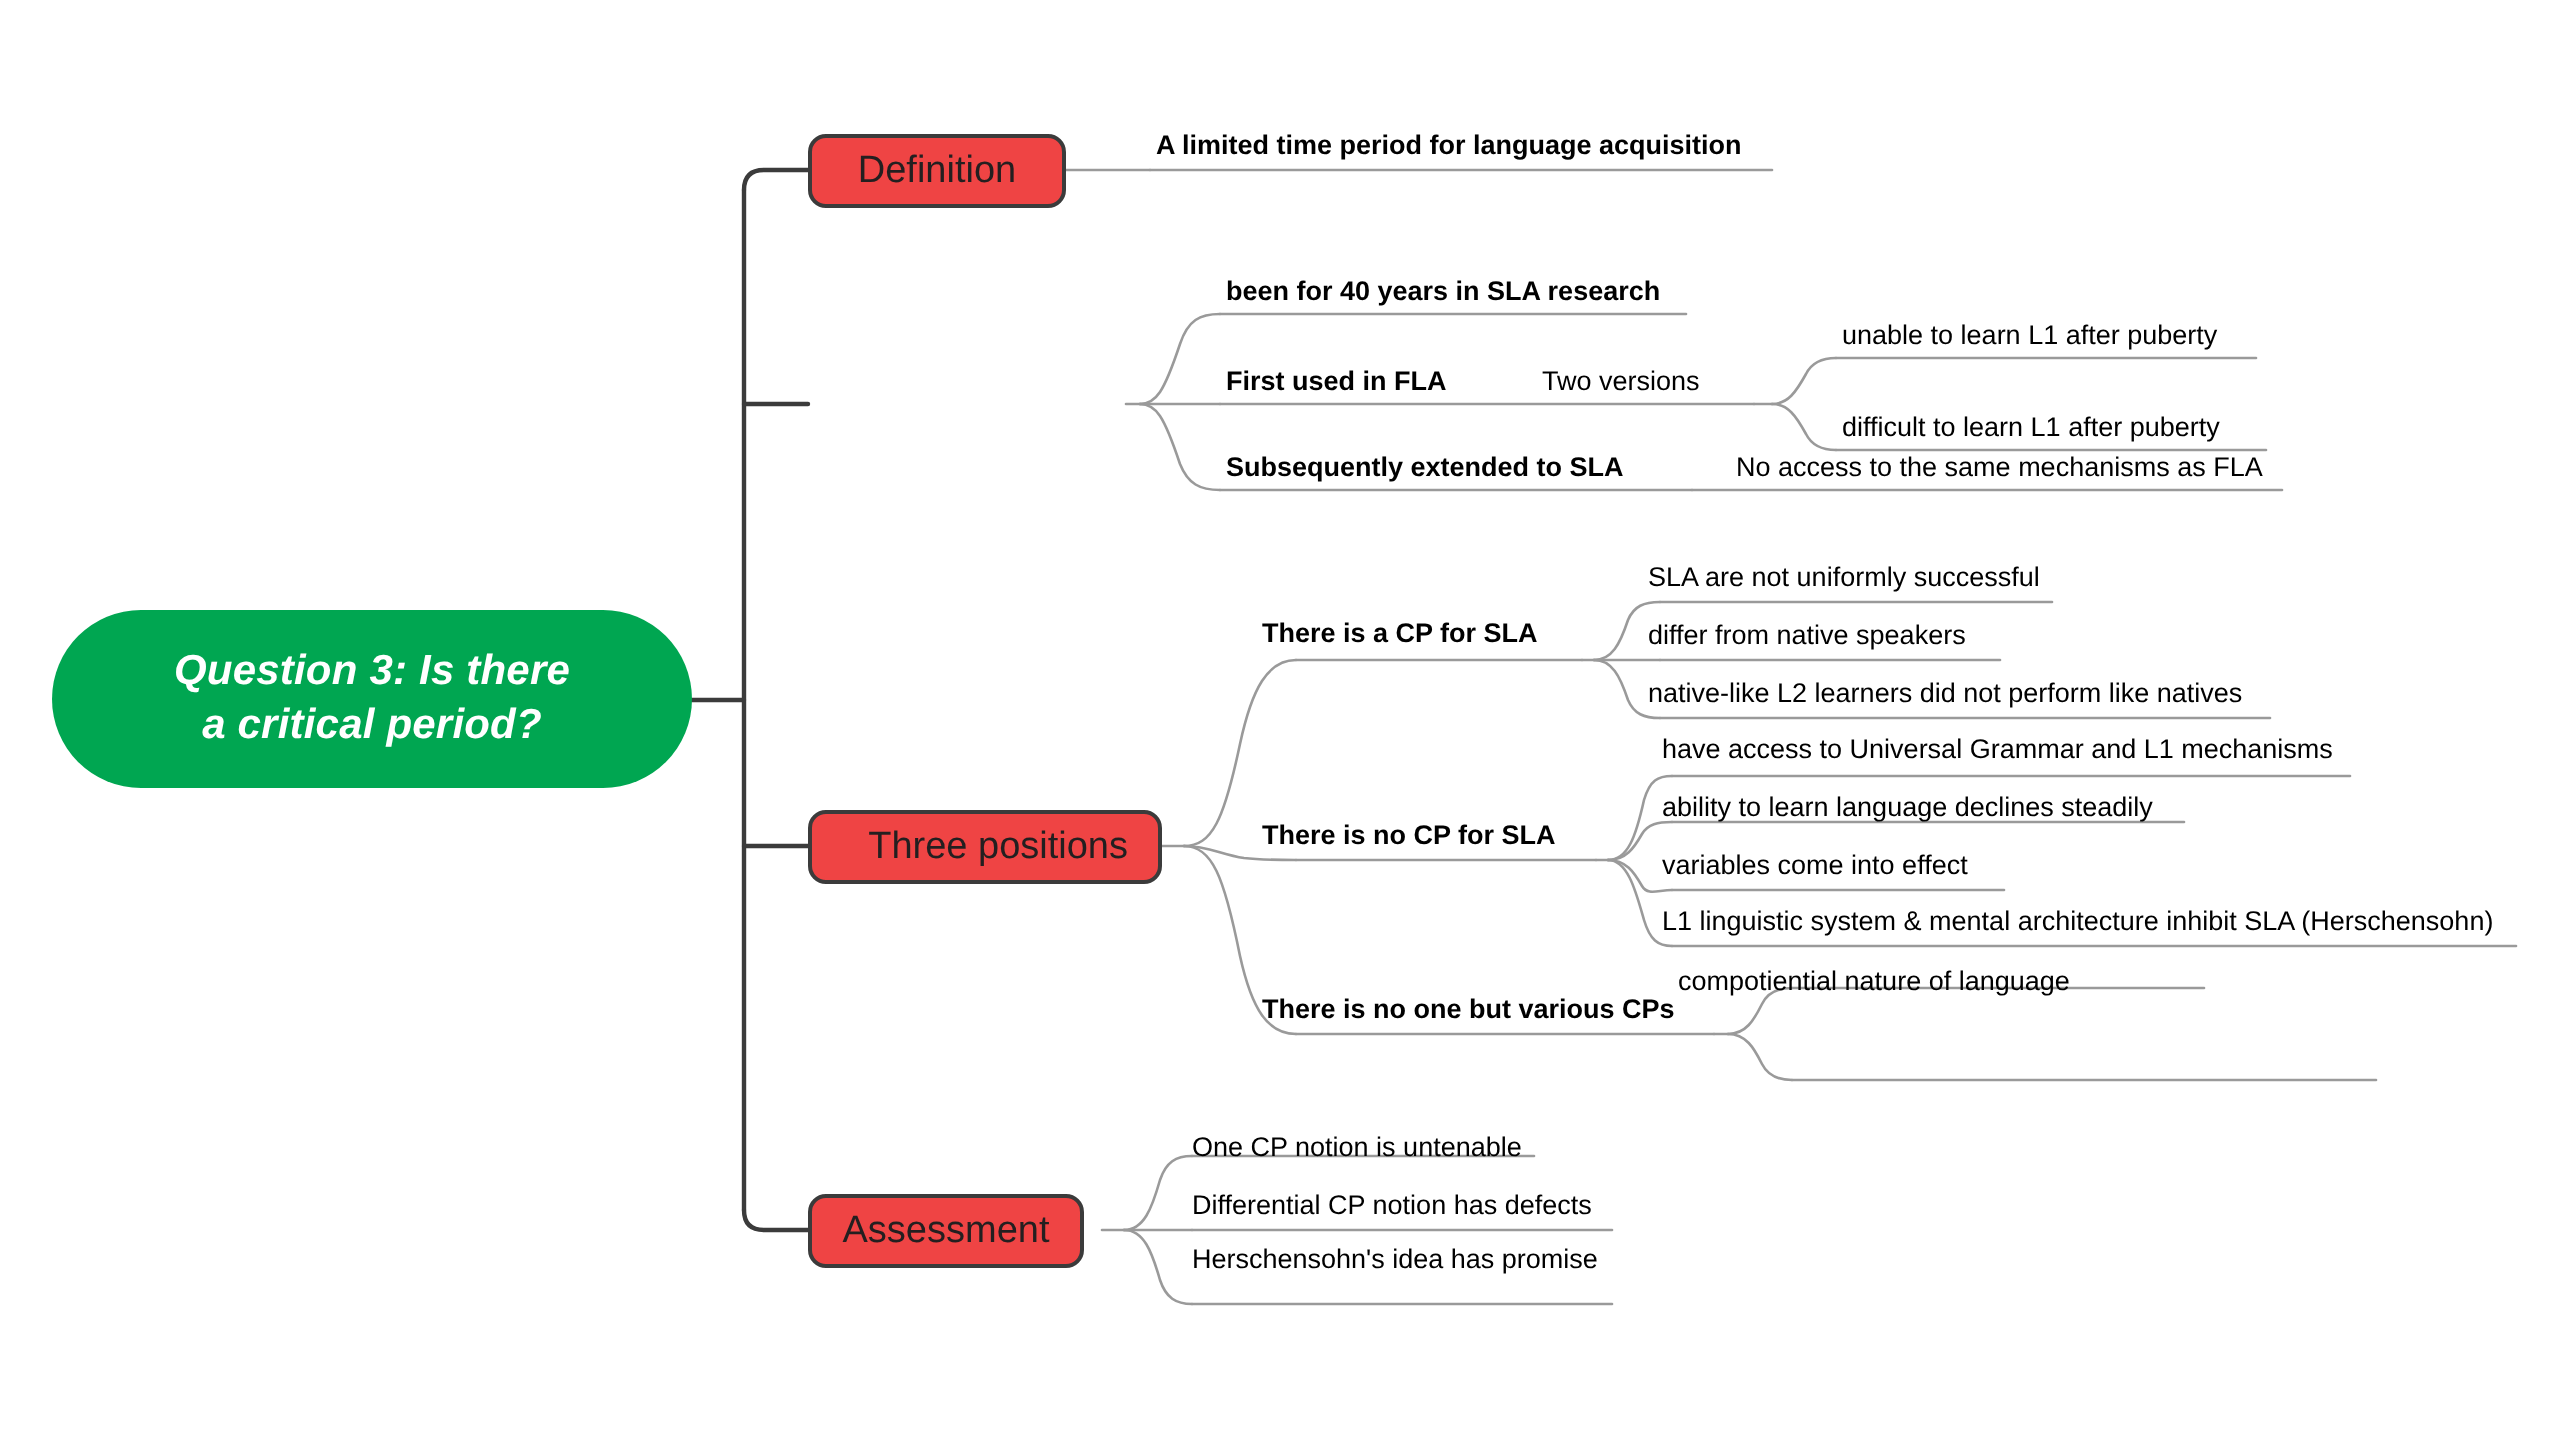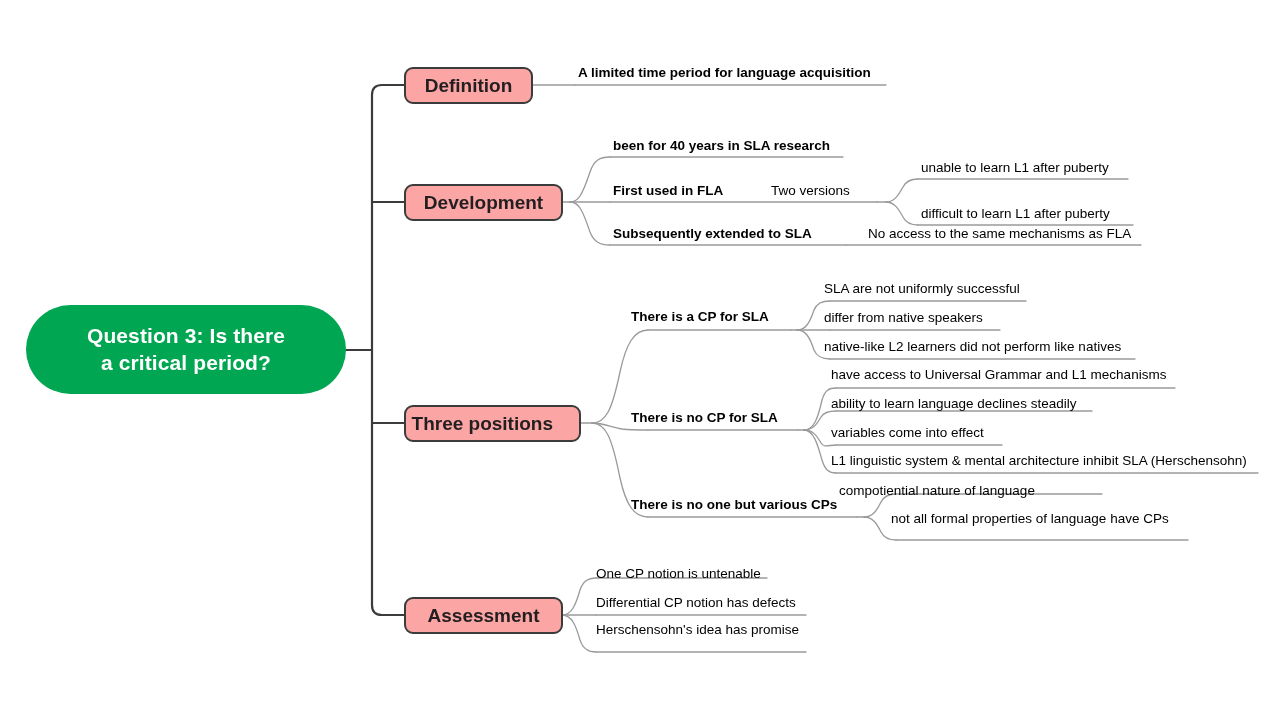--- a/index.html
+++ b/index.html
@@ -37,37 +37,38 @@
     align-items: center;
     justify-content: center;
     text-align: center;
     color: #ffffff;
     font-size: 21px;
     font-weight: bold;
     line-height: 1.28;
     letter-spacing: 0.1px;
     box-sizing: border-box;
     padding: 0 18px;
+    font-style: italic;
   }
 
   
   .l1-box {
     position: absolute;
     border: 2.2px solid #3b3b3b;
     border-radius: 9px;
-    background: #fca5a5;
+    background: #ef4444;
     color: #231f20;
     font-size: 19px;
-    font-weight: bold;
+    font-weight: normal;
     display: flex;
     align-items: center;
     justify-content: center;
     box-sizing: border-box;
     white-space: nowrap;
-    padding: 0 26px;
+    padding: 0 15px;
   }
 
   
   .node-label {
     position: absolute;
     color: #000000;
     white-space: nowrap;
     line-height: 1;
   }
   .node-label.bold {
@@ -185,29 +186,26 @@
     <span>
       <span>Question 3: Is there</span><br>
       <span>a critical period?</span>
     </span>
   </div>
 
   <div class="l1-box" style="left:404px; top:67px; width:129px; height:37px;">
     <span>Definition</span>
   </div>
 
-  <div class="l1-box" style="left:404px; top:184px; width:159px; height:37px;">
-    <span>Development</span>
-  </div>
 
   <div class="l1-box" style="left:404px; top:405px; width:177px; height:37px;justify-content:flex-end;">
     <span>Three positions</span>
   </div>
 
-  <div class="l1-box" style="left:404px; top:597px; width:159px; height:37px;">
+  <div class="l1-box" style="left:404px; top:597px; width:138px; height:37px;">
     <span>Assessment</span>
   </div>
 
   <div class="node-label bold" style="left:578px; top:66px;">A limited time period for language acquisition</div>
 
   <div class="node-label bold" style="left:613px; top:139px;">been for 40 years in SLA research</div>
   <div class="node-label bold" style="left:613px; top:184px;">First used in FLA</div>
   <div class="node-label bold" style="left:613px; top:227px;">Subsequently extended to SLA</div>
 
   <div class="node-label light" style="left:771px; top:184px;">Two versions</div>
@@ -223,19 +221,18 @@
   <div class="node-label light" style="left:824px; top:282px;">SLA are not uniformly successful</div>
   <div class="node-label light" style="left:824px; top:311px;">differ from native speakers</div>
   <div class="node-label light" style="left:824px; top:340px;">native-like L2 learners did not perform like natives</div>
 
   <div class="node-label light" style="left:831px; top:368px;">have access to Universal Grammar and L1 mechanisms</div>
   <div class="node-label light" style="left:831px; top:397px;">ability to learn language declines steadily</div>
   <div class="node-label light" style="left:831px; top:426px;">variables come into effect</div>
   <div class="node-label light" style="left:831px; top:454px;">L1 linguistic system &amp; mental architecture inhibit SLA (Herschensohn)</div>
 
   <div class="node-label light" style="left:839px; top:484px;text-align:right;">compotiential nature of language</div>
-  <div class="node-label light" style="left:891px; top:512px;">not all formal properties of language have CPs</div>
 
   <div class="node-label light" style="left:596px; top:567px;">One CP notion is untenable</div>
   <div class="node-label light" style="left:596px; top:596px;">Differential CP notion has defects</div>
   <div class="node-label light" style="left:596px; top:623px;">Herschensohn's idea has promise</div>
 
 </div>
 
 </body></html>

